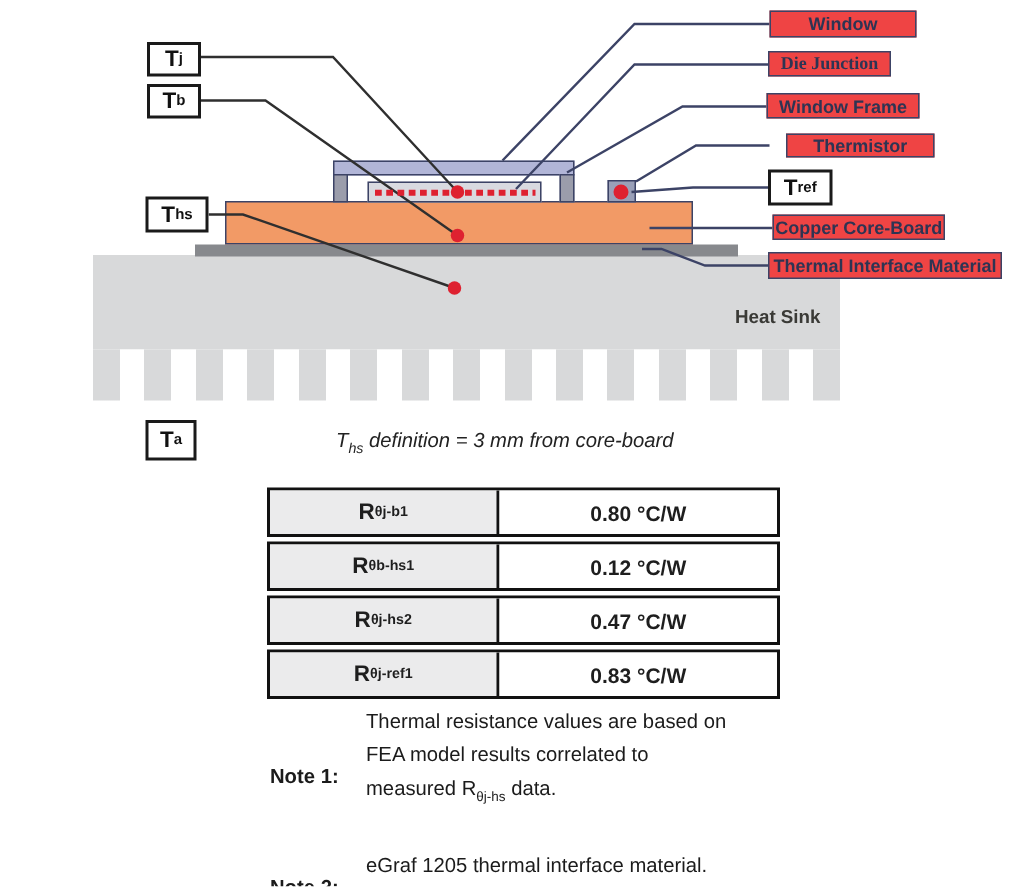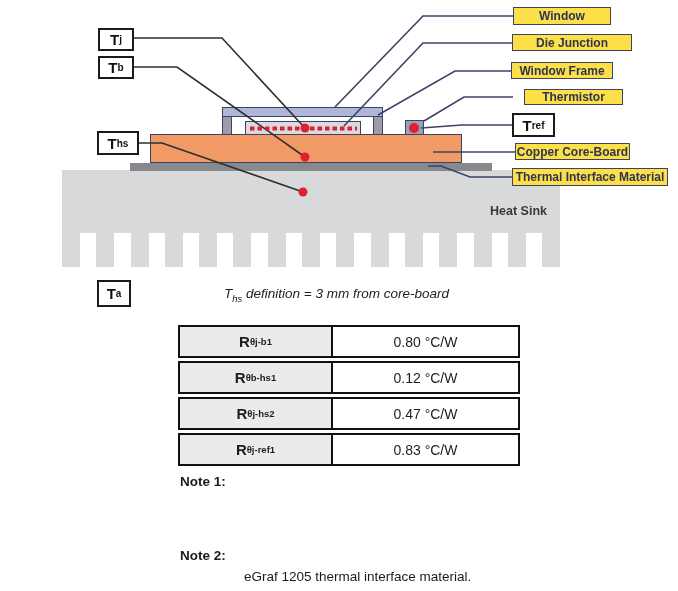--- a/index.html
+++ b/index.html
@@ -26,36 +26,36 @@
   svg.overlay{position:absolute;left:0;top:0;pointer-events:none;}
   .darkline{fill:none;stroke:var(--line_dark,#2f2f2f);stroke-width:1.6;}
   .navyline{fill:none;stroke:var(--navy,#3c4366);stroke-width:1.6;}
   .dashline{stroke:var(--red,#de2130);stroke-width:4;stroke-dasharray:4.5 3;}
   .dot{fill:var(--red,#de2130);}
   
   .tbox{position:absolute;box-sizing:border-box;border:2px solid #1a1a1a;background:#fff;
         display:flex;align-items:center;justify-content:center;font-weight:bold;
         font-size:15px;color:#111;}
   .tbox sub{font-size:10px;font-weight:bold;}
-  .lbox{position:absolute;box-sizing:border-box;border:1.5px solid var(--navy,#3c4366);background:#fde047;
+  .lbox{position:absolute;box-sizing:border-box;border:1.5px solid var(--navy,#3c4366);background:#ef4444;
         display:flex;align-items:center;justify-content:center;font-size:12px;font-weight:600;
         color:#2e3453;white-space:nowrap;}
   .hs-label{left:490px;top:204px;font-size:12.5px;font-weight:600;color:#3a3a36;text-align:right;}
   .ths-def{left:224px;top:286px;font-style:italic;font-size:13.5px;color:#222;}
   .ths-def sub{font-size:9.5px;}
   
   .rtable{left:178px;top:325px;width:342px;}
   .trow{display:flex;height:29px;border:2px solid #111;margin-bottom:3px;box-sizing:content-box;}
   .tcell{display:flex;align-items:center;justify-content:center;box-sizing:border-box;}
   .tcell.sym{width:153px;background:var(--cell,#ebebec);border-right:2px solid #111;
              font-size:15px;font-weight:600;color:#1e1e1e;}
-  .tcell.val{flex:1;background:#fff;font-size:14px;font-weight:400;color:#1e1e1e;}
+  .tcell.val{flex:1;background:#fff;font-size:14px;font-weight:700;color:#1e1e1e;}
   .tcell sub{font-size:9.5px;} .tcell sup{font-size:9.5px;}
   
-  .note-label{font-size:13.5px;font-weight:600;color:#1b1b1b;}
+  .note-label{font-size:13.5px;font-weight:600;color:#1b1b1b;margin-top:36px;}
   .note-text{font-size:13.5px;line-height:22.4px;color:#1b1b1b;}
   .note-text sub{font-size:9px;}
 </style>
 </head>
 <body>
 
 <div class="page">
 
   <div class="shape hs-body"></div>
   <div class="shape hs-fins"></div>
@@ -98,21 +98,21 @@
       <sub>hs</sub>
   </div>
   <div class="tbox" style="left:97px;top:280px;width:34px;height:27px;">
     <span>T</span>
       <sub>a</sub>
   </div>
 
   <div class="lbox" style="left:513px;top:7px;width:98px;height:18px;">
     <span>Window</span>
   </div>
-  <div class="lbox" style="left:512px;top:34px;width:120px;height:17px;">
+  <div class="lbox" style="left:512px;top:34px;width:82px;height:17px;font-family:Liberation Serif, serif;">
     <span>Die Junction</span>
   </div>
   <div class="lbox" style="left:511px;top:62px;width:102px;height:17px;">
     <span>Window Frame</span>
   </div>
   <div class="lbox" style="left:524px;top:89px;width:99px;height:16px;">
     <span>Thermistor</span>
   </div>
   <div class="tbox" style="left:512px;top:113px;width:43px;height:24px;">
     <span>T</span>
@@ -168,19 +168,24 @@
           <sub>θj-ref</sub>
           <sup>1</sup>
       </div>
       <div class="tcell val">
           <span>0.83 °C/W</span>
         </div>
     </div>
   </div>
 
   <div class="abs note-label" style="left:180px;top:474px;"><span>Note 1:</span></div>
+  <div class="abs note-text" style="left:244px;top:470px;width:260px;">
+    <span>Thermal resistance values are based on</span><br>
+    <span>FEA model results correlated to</span><br>
+    <span>measured R</span><sub>θj-hs</sub><span> data.</span>
+  </div>
   <div class="abs note-label" style="left:180px;top:548px;text-align:center;"><span>Note 2:</span></div>
   <div class="abs note-text" style="left:244px;top:544px;width:270px;">
     <br>
     <span>eGraf 1205 thermal interface material.</span>
   </div>
 
 </div>
 
 </body></html>

